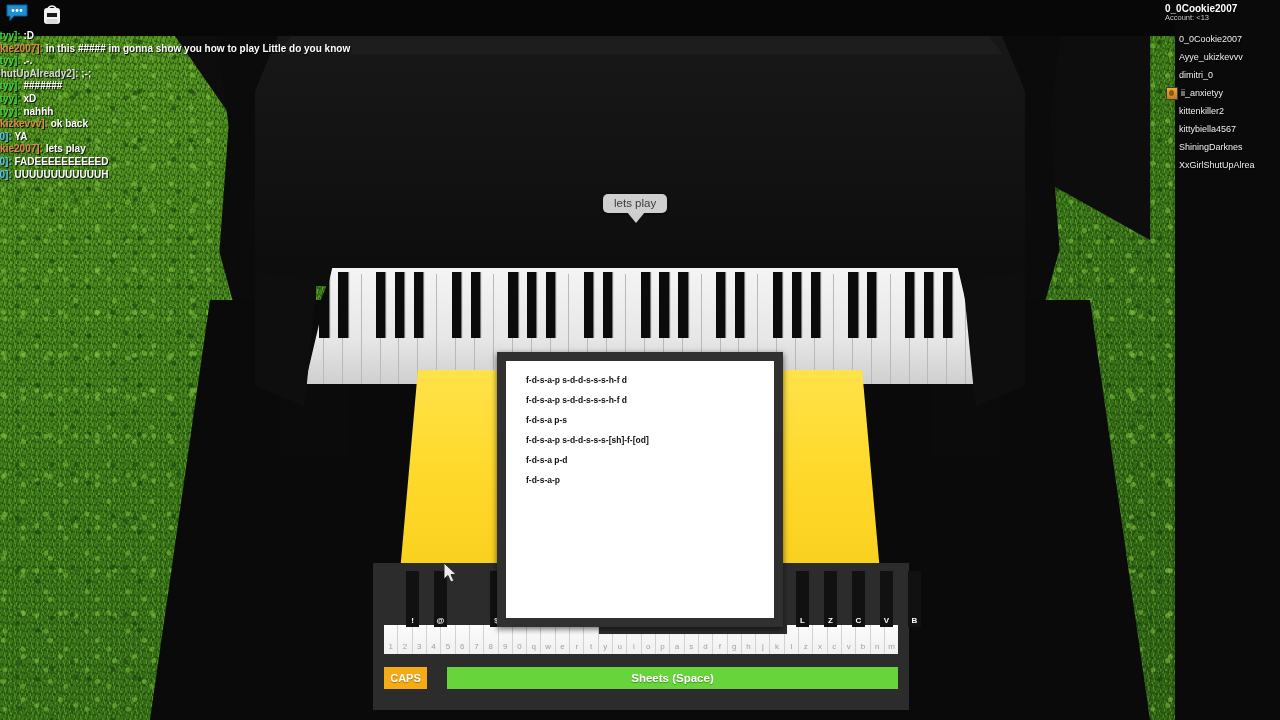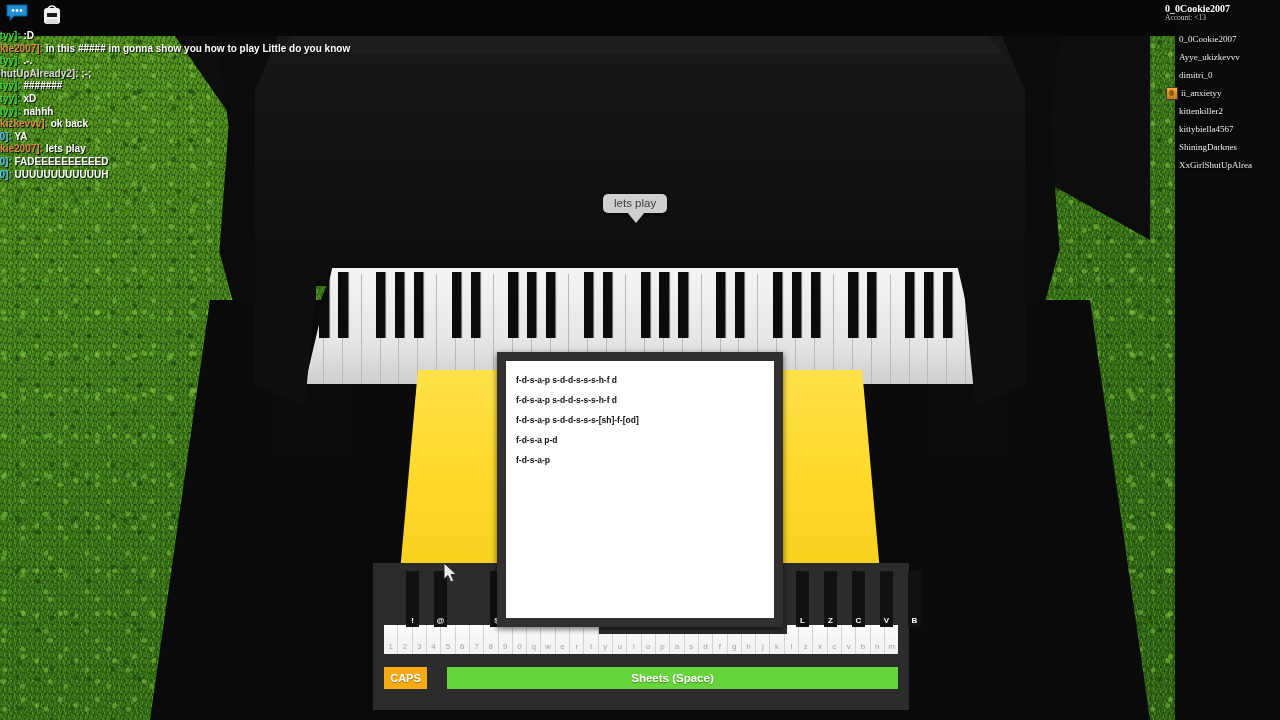--- a/index.html
+++ b/index.html
@@ -68,21 +68,21 @@
   
   .chat{position:absolute;left:0;top:30px;width:420px;z-index:58;
         font-family:"Liberation Sans",sans-serif;font-size:10px;line-height:12.6px;
         text-shadow:1px 1px 1px rgba(0,0,0,.95);}
   .chat .line{white-space:nowrap;margin-left:-6px;}
   .chat .nm{font-weight:bold;}
   .chat .msg{color:#ffffff;font-weight:bold;}
 
   
   .plist{position:absolute;right:0;top:0;width:121px;z-index:59;
-         font-family:Liberation Serif, serif;
+         font-family:Liberation Sans, sans-serif;
          text-shadow:1px 1px 1px rgba(0,0,0,.95);}
   .plist .me{padding:3px 0 0 6px;}
   .plist .me .nm{color:#fff;font-weight:bold;font-size:10px;display:block;}
   .plist .me .acc{color:#c9c9c9;font-size:7.5px;display:block;margin-top:-1px;}
   .plist .rows{margin-top:8px;}
   .plist .row{height:18px;display:flex;align-items:center;padding-left:7px;gap:3px;}
   .plist .row .pn{color:#efefef;font-size:9px;white-space:nowrap;overflow:hidden;}
   .badge{width:10px;height:11px;background:linear-gradient(#f0a93a,#c87a18);
          border:1px solid #3d3d3d;display:inline-block;flex:none;position:relative;}
   .badge:after{content:"";position:absolute;left:2px;top:2px;width:5px;height:6px;
@@ -127,21 +127,21 @@
   .prop-l{left:398px;top:370px;width:142px;height:225px;
      clip-path:polygon(14% 0%, 100% 0%, 100% 100%, 0% 100%);}
   .prop-r{left:740px;top:370px;width:142px;height:225px;
      clip-path:polygon(0% 0%, 86% 0%, 100% 100%, 0% 100%);}
 
   
   .sheet-panel{position:absolute;left:497px;top:352px;width:286px;height:275px;
      background:#303030;padding:9px;box-sizing:border-box;z-index:46;
      box-shadow:0 2px 6px rgba(0,0,0,.6);}
   .sheet-inner{width:100%;height:100%;background:#fff;box-sizing:border-box;
-     padding:9px 10px;overflow:hidden;}
+     padding:9px 20px;overflow:hidden;}
   .sheet-line{font-family:"Liberation Sans",sans-serif;font-size:8.5px;font-weight:bold;
      color:#111;line-height:20px;white-space:nowrap;}
 
   
   .kb{position:absolute;left:373px;top:563px;width:536px;height:147px;
       background:#2c2c2c;z-index:44;}
   .kb-keys{position:absolute;left:11px;top:8px;width:514px;height:83px;}
   .kbsec{position:absolute;top:0;height:83px;}
   .kbsec.left{left:0;width:204px;}
   .kbsec.right{left:404px;width:110px;}
@@ -269,20 +269,21 @@
   <div class="prop prop-r"></div>
 
   <div class="bubble">
     <span>lets play</span>
   </div>
 
   <div class="sheet-panel">
     <div class="sheet-inner" id="sheet-inner">
         <div class="sheet-line">f-d-s-a-p s-d-d-s-s-s-h-f d</div>
         <div class="sheet-line">f-d-s-a-p s-d-d-s-s-s-h-f d</div>
+        <div class="sheet-line">f-d-s-a p-s</div>
         <div class="sheet-line">f-d-s-a-p s-d-d-s-s-s-[sh]-f-[od]</div>
         <div class="sheet-line">f-d-s-a p-d</div>
         <div class="sheet-line">f-d-s-a-p</div>
       </div>
   </div>
 
   <div class="kb">
     <div class="kb-white-row" id="kb-white-row">
         <i>
           <em>1</em>

